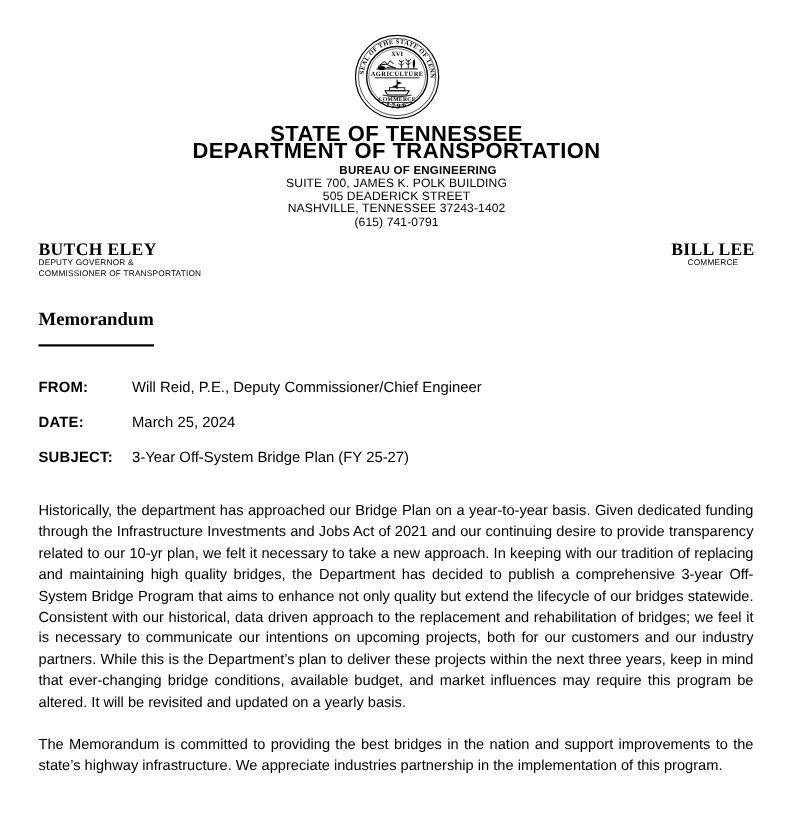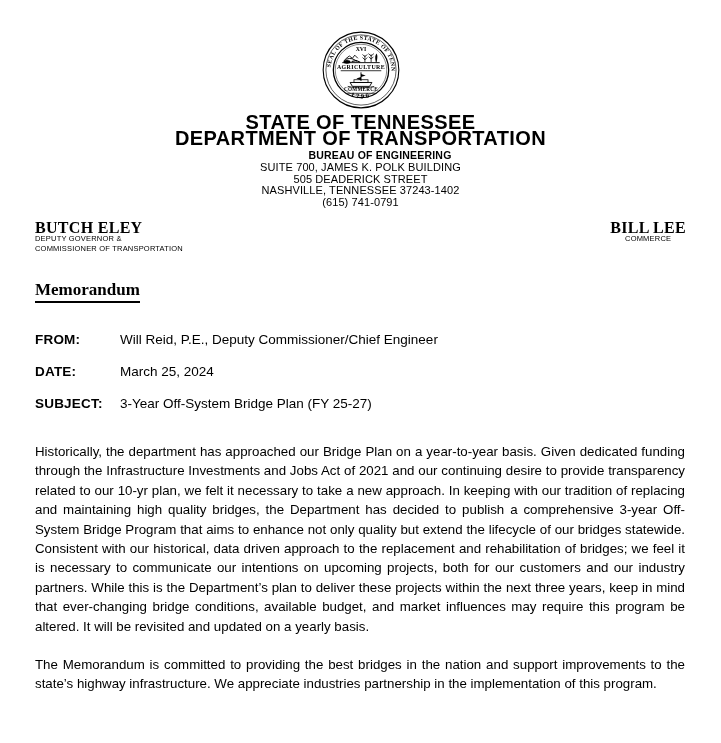--- a/index.html
+++ b/index.html
@@ -93,21 +93,21 @@
   }
 
   
   .memo-heading {
     margin: 18px 0 0 35px;
     font-family: "Liberation Serif", serif;
     font-size: 17px;
     font-weight: bold;
     display: inline-block;
     border-bottom: 2px solid #000;
-    padding-bottom: 1px;
+    padding-bottom: 13px;
     line-height: 20px;
   }
 
   
   .fields {
     margin: 28px 0 0 35px;
   }
   .field-row {
     display: flex;
     margin-bottom: 15px;

